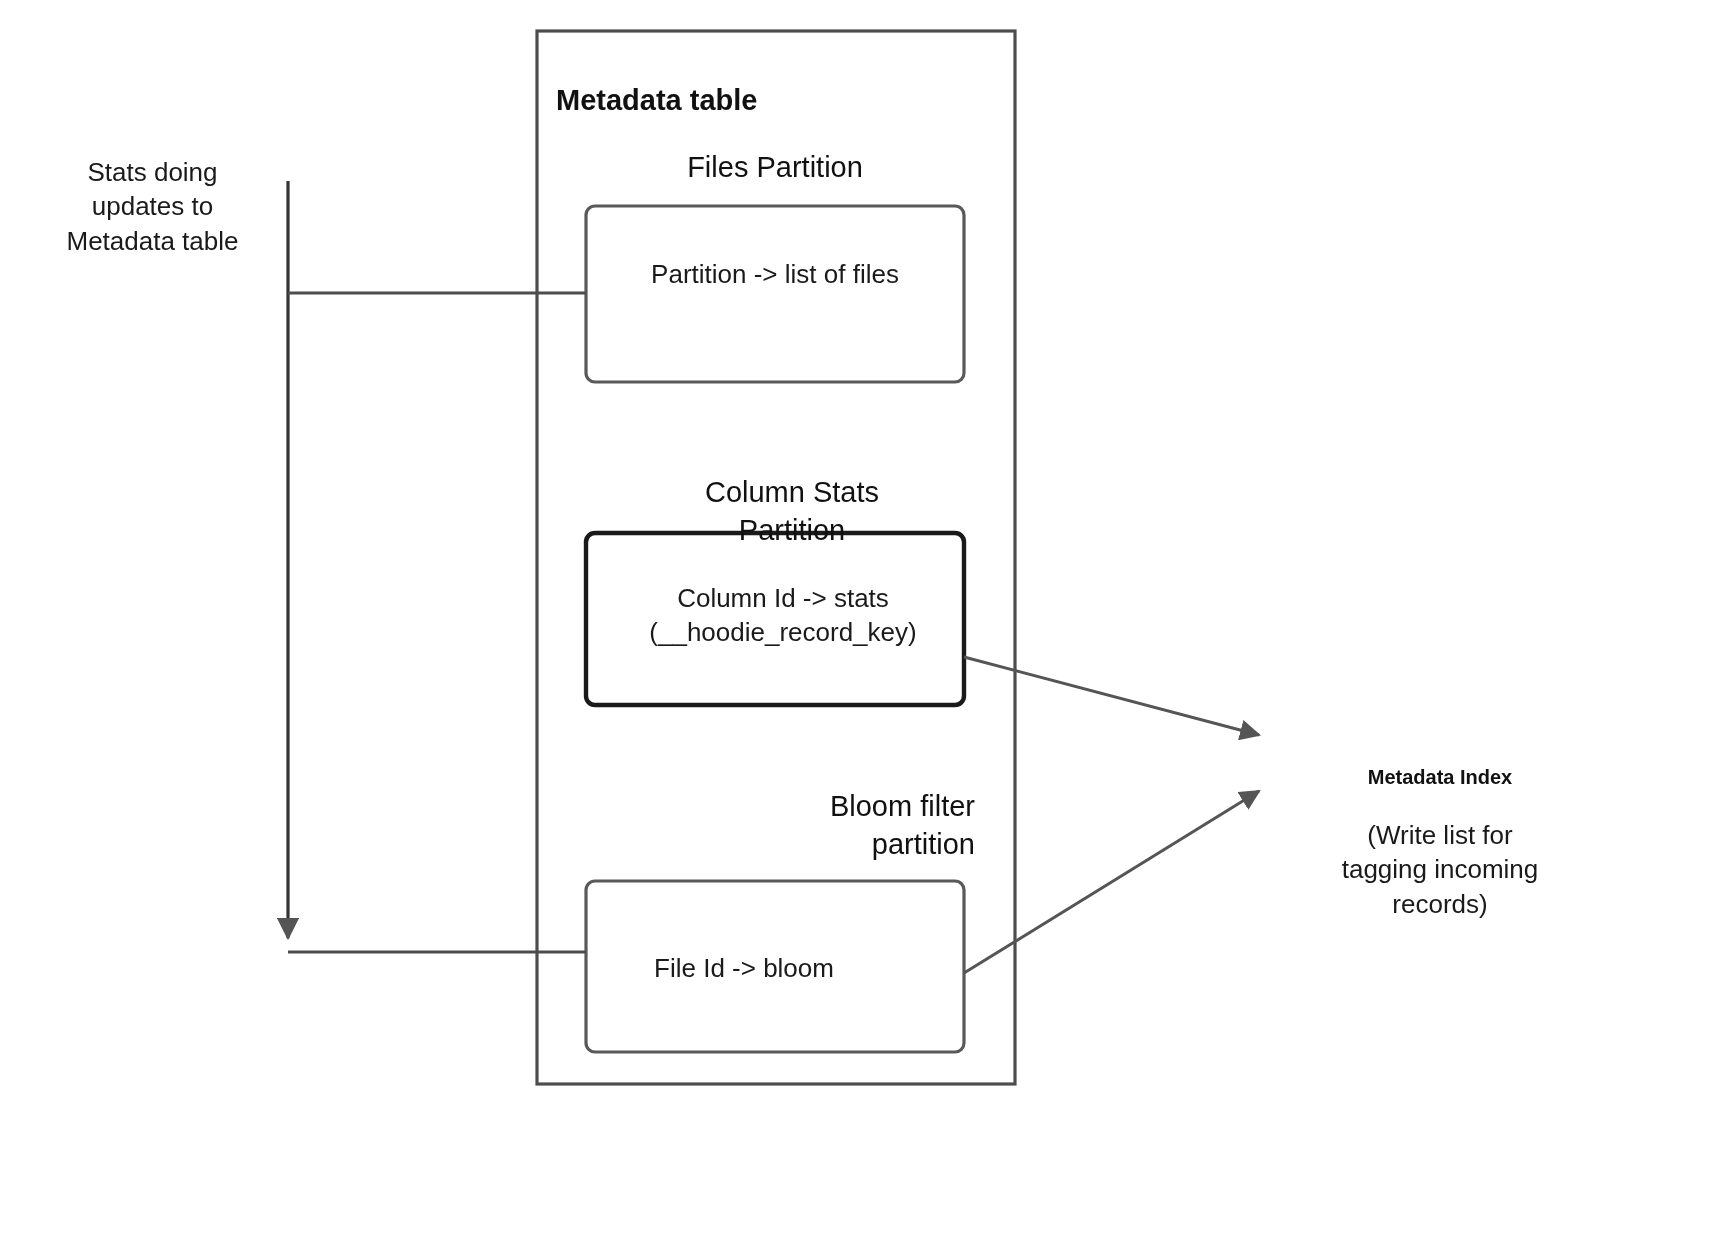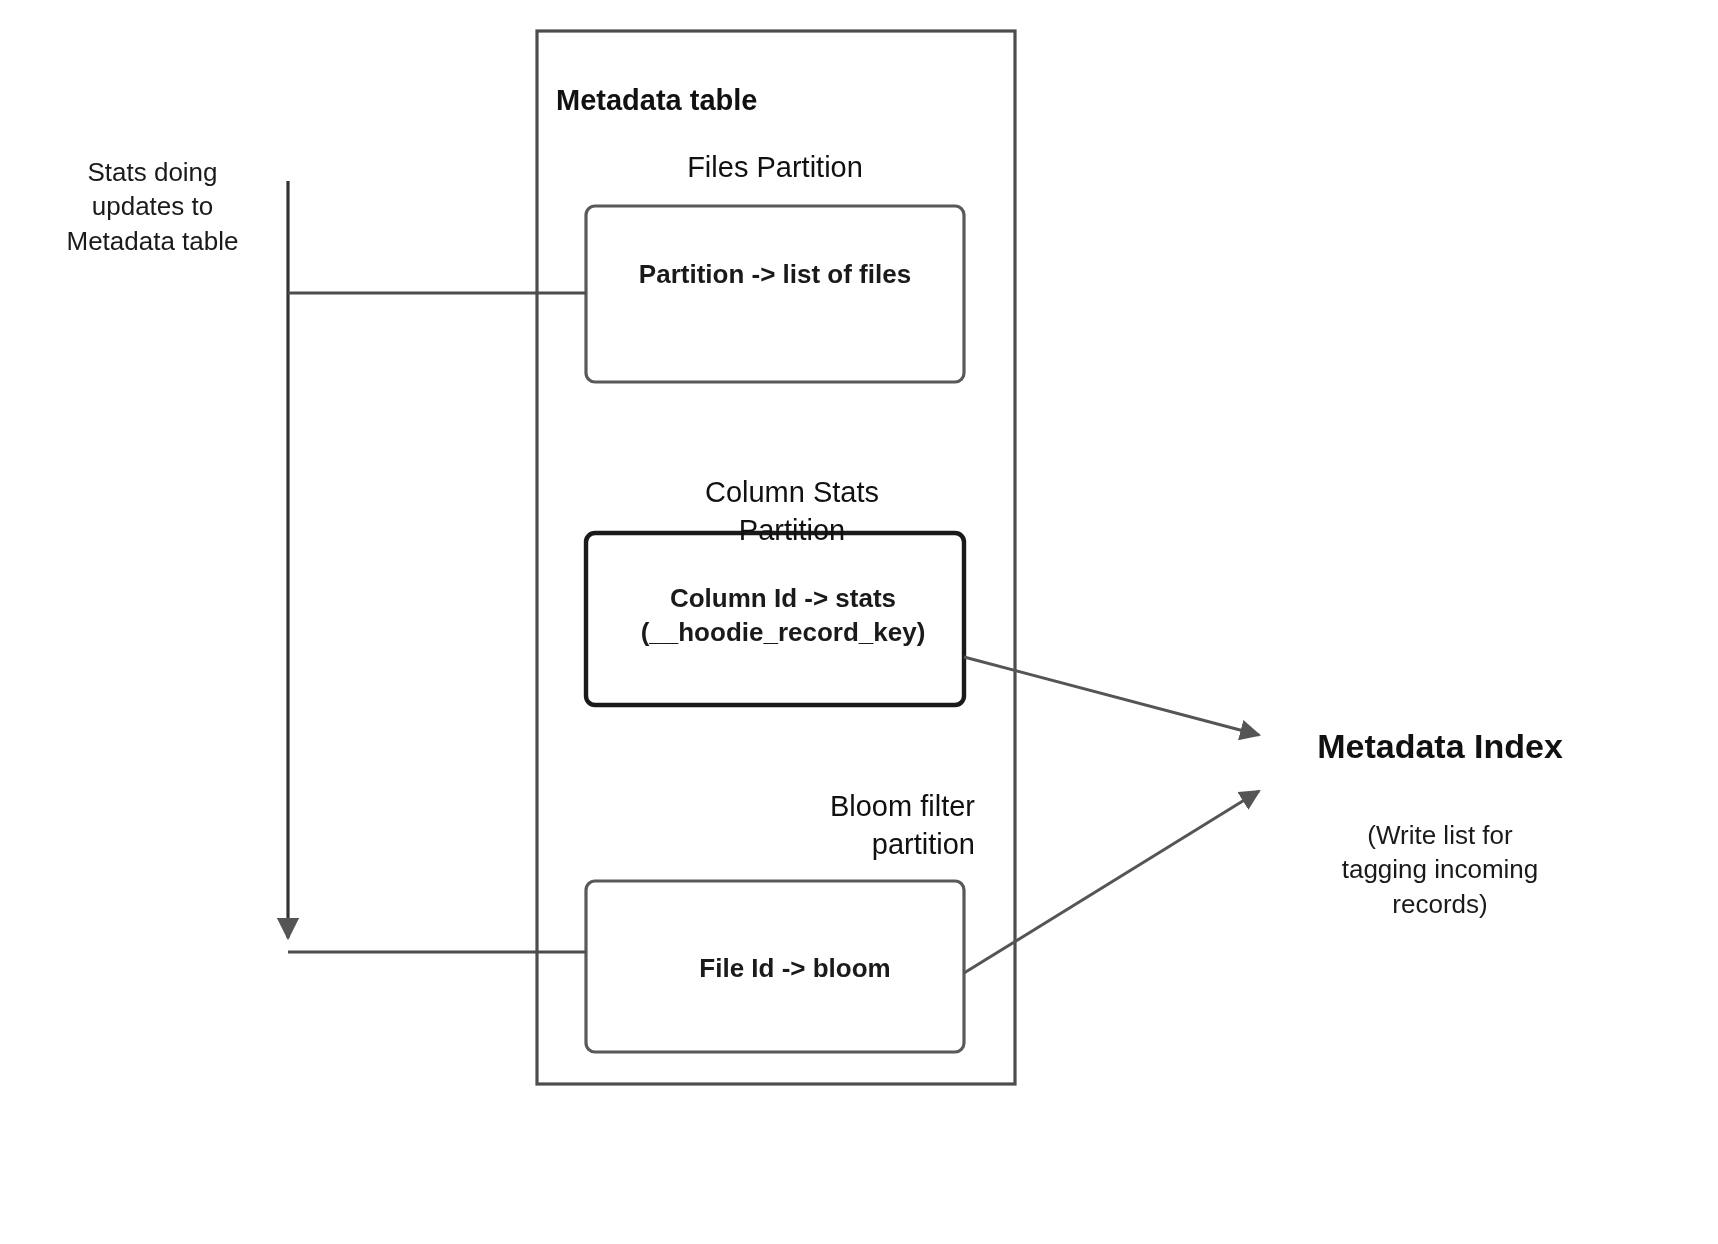--- a/index.html
+++ b/index.html
@@ -72,42 +72,41 @@
     left: 575px;
     top: 787px;
     text-align: right;
   }
 
   
   .box-text {
     font-size: 26px;
     color: #1a1a1a;
     width: 380px;
-    font-weight: bold;
   }
   #files-box-text {
     left: 585px;
     top: 257px;
   }
   #colstats-box-text {
     left: 585px;
     top: 581px;
     padding-left: 8px;
   }
   #bloom-box-text {
-    left: 605px;
+    left: 554px;
     top: 951px;
   }
 
   
   #metadata-index-title {
     left: 1290px;
-    top: 724px;
+    top: 764px;
     width: 300px;
-    font-size: 34px;
+    font-size: 20px;
     font-weight: bold;
     color: #111111;
   }
   #metadata-index-caption {
     left: 1300px;
     top: 818px;
     width: 280px;
     font-size: 26px;
     color: #1a1a1a;
   }

